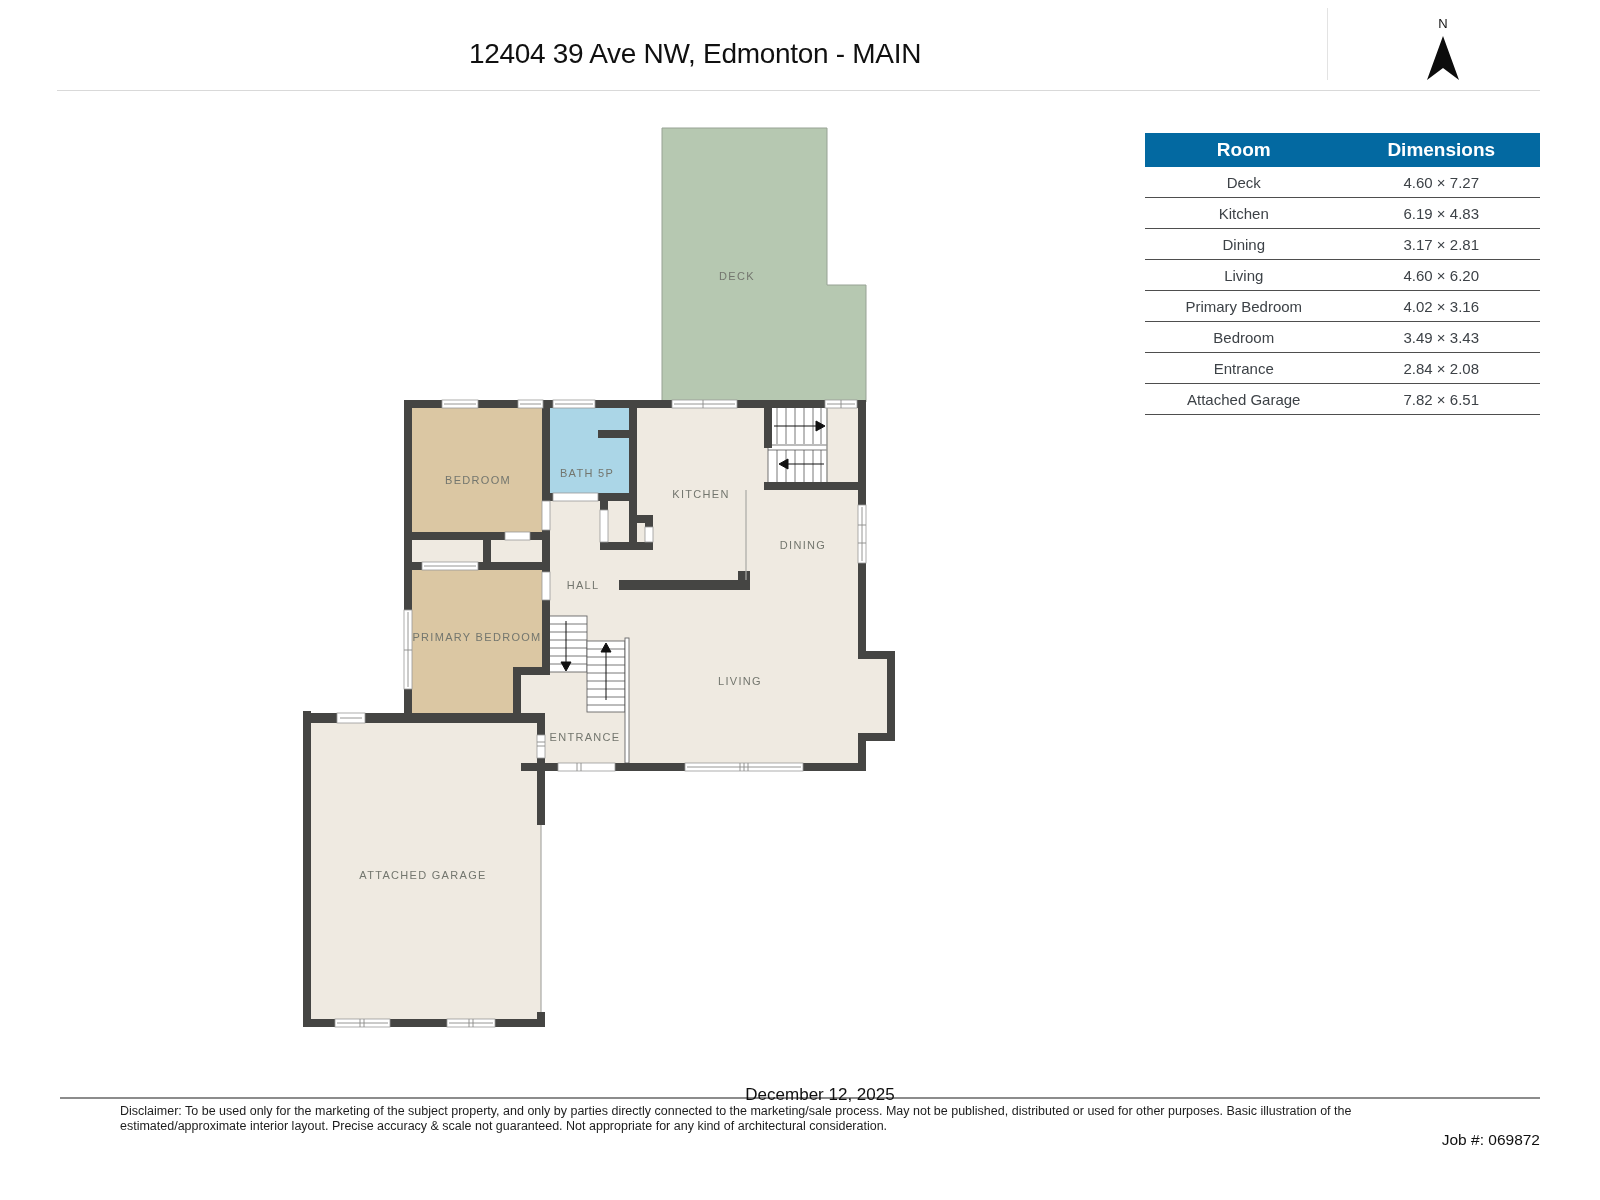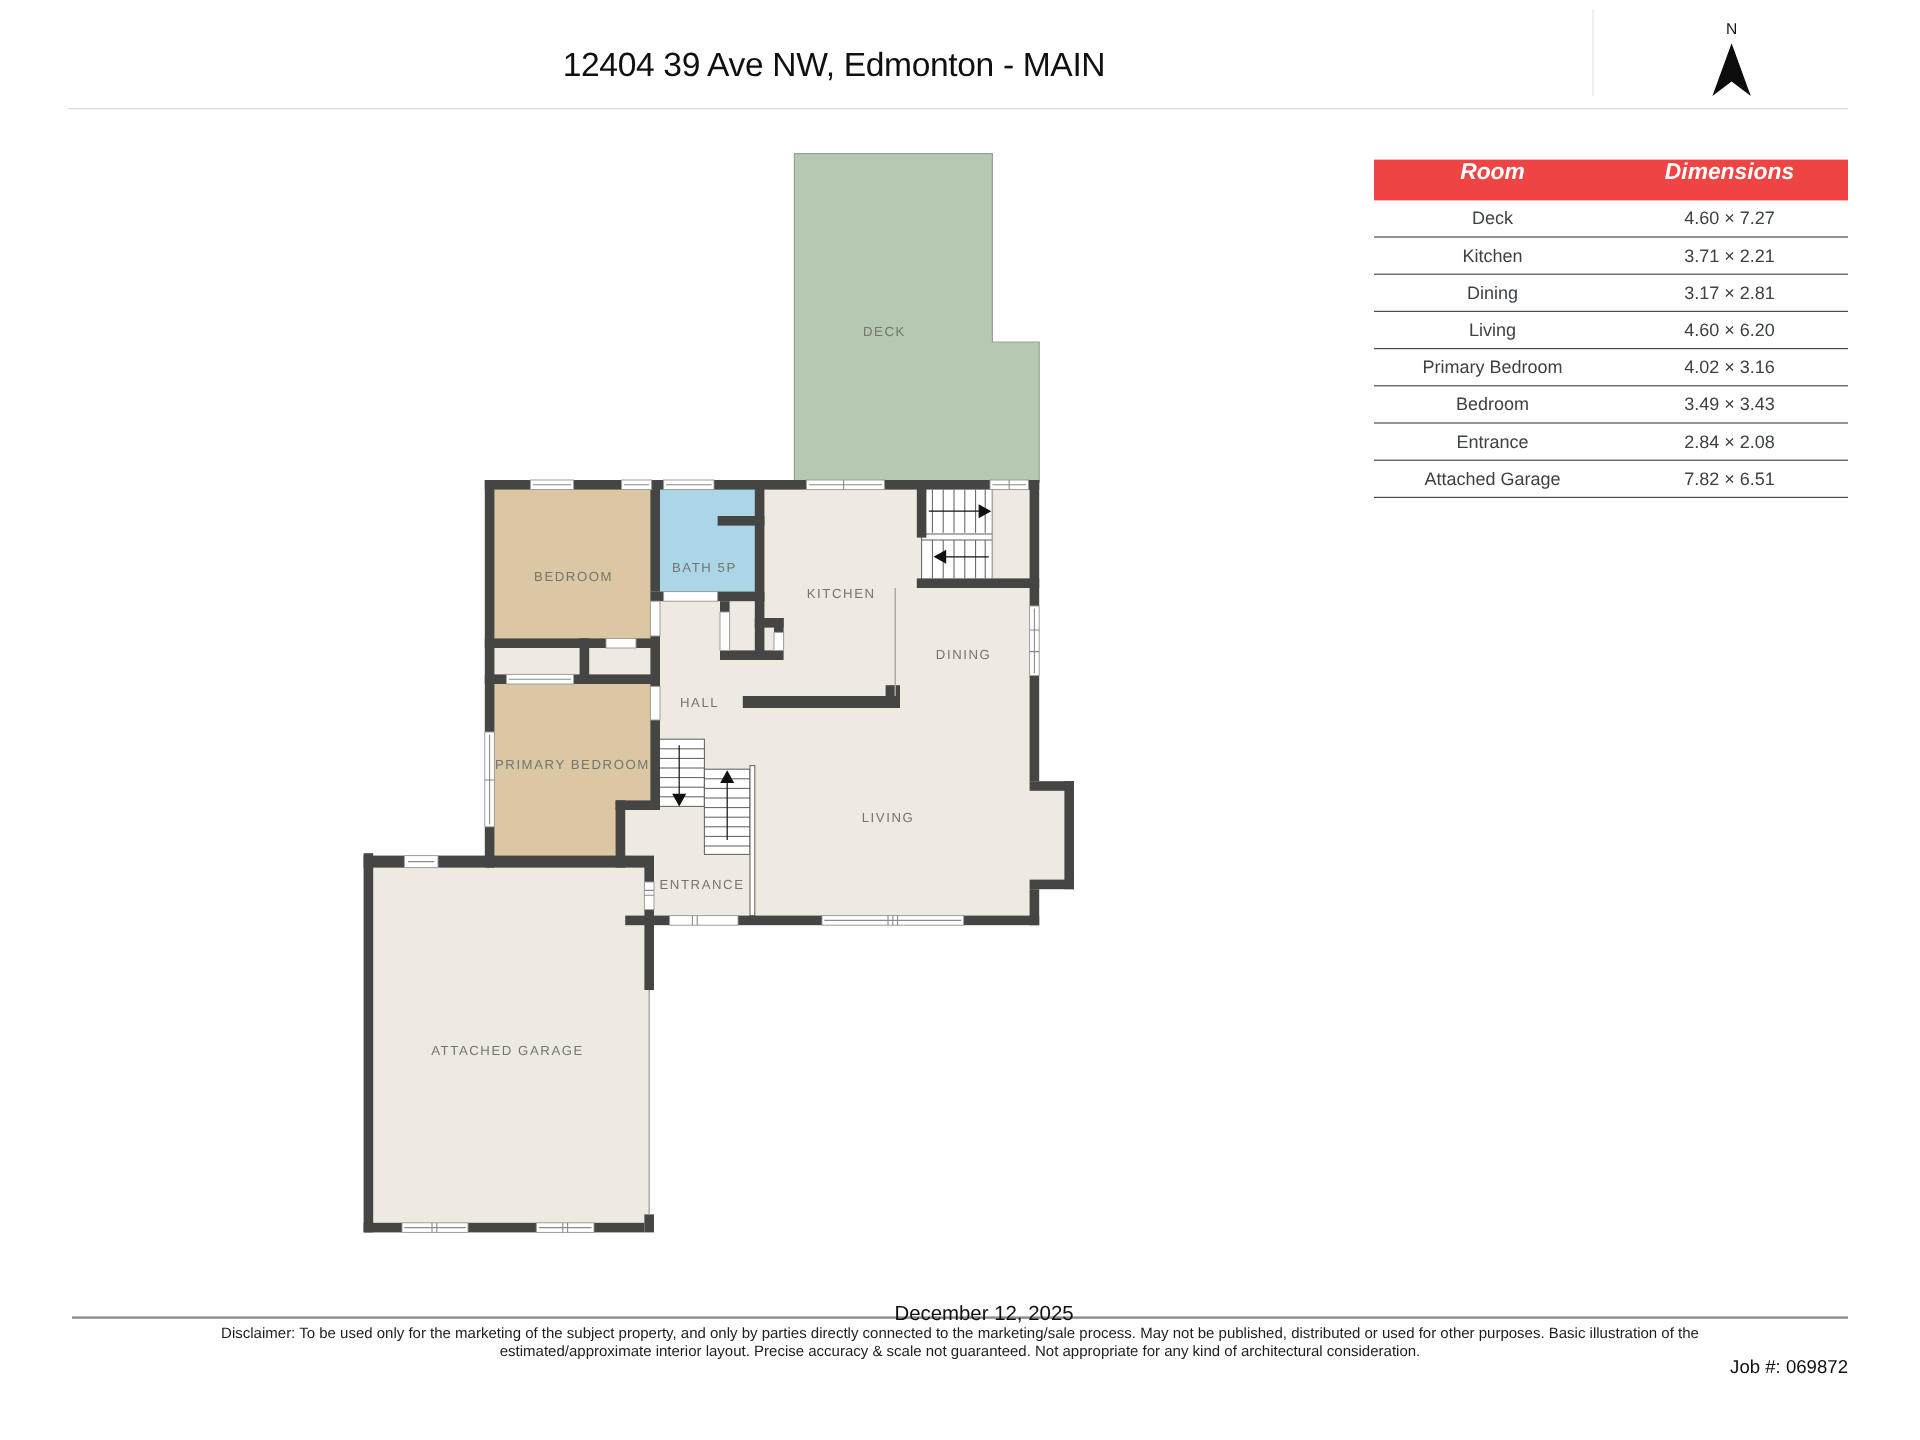--- a/index.html
+++ b/index.html
@@ -6,32 +6,32 @@
   .page{position:relative;width:1600px;height:1200px;background:#fff;overflow:hidden;
         font-family:"Liberation Sans",sans-serif;color:#111;}
   
   .title{position:absolute;left:0;top:38px;width:1390px;text-align:center;
          font-size:28px;font-weight:normal;letter-spacing:-0.3px;color:#101010;}
   .header-rule{position:absolute;left:57px;top:90px;width:1483px;height:1px;background:#d9d9d9;}
   .compass-sep{position:absolute;left:1327px;top:8px;width:1px;height:72px;background:#e3e3e3;}
   .compass{position:absolute;left:1423px;top:14px;}
   
   .room-table{position:absolute;left:1145px;top:133px;width:395px;font-size:15px;color:#3d4247;}
-  .thead{display:flex;height:34px;background:#ef4444;color:#fff;font-weight:bold;font-size:19px;
-         text-align:center;font-style:italic;}
+  .thead{display:flex;height:34px;background:#0369a1;color:#fff;font-weight:bold;font-size:19px;
+         align-items:center;text-align:center;}
   .thead .tc{width:50%;}
   .trow{display:flex;height:30px;align-items:center;text-align:center;border-bottom:1.5px solid #4e4e4e;}
   .trow .tc{width:50%;}
   
   .plan{position:absolute;left:290px;top:115px;}
   .plan text{font-family:"Liberation Sans",sans-serif;font-size:11px;letter-spacing:1.3px;
              fill:#73766e;text-anchor:middle;}
   
   .footer-rule{position:absolute;left:60px;top:1097px;width:1480px;height:2px;background:#8c8c8c;}
-  .disclaimer{position:absolute;left:120px;top:1104px;width:1360px;text-align:center;
+  .disclaimer{position:absolute;left:120px;top:1104px;width:1360px;
               font-size:12.5px;line-height:14.5px;color:#1d1d1d;}
   .date{position:absolute;left:100px;top:1085px;width:1440px;text-align:center;font-size:17px;color:#101010;}
   .job{position:absolute;right:60px;top:1131px;font-size:15.5px;color:#101010;text-align:center;}
 </style>
 </head>
 <body>
 
 <div class="page">
 
   <div class="title">12404 39 Ave NW, Edmonton - MAIN</div>
@@ -49,21 +49,21 @@
     </div>
     <div>
 
         <div class="trow">
           <div class="tc">Deck</div>
           <div class="tc">4.60 × 7.27</div>
         </div>
 
         <div class="trow">
           <div class="tc">Kitchen</div>
-          <div class="tc">3.71 × 2.21</div>
+          <div class="tc">6.19 × 4.83</div>
         </div>
 
         <div class="trow">
           <div class="tc">Dining</div>
           <div class="tc">3.17 × 2.81</div>
         </div>
 
         <div class="trow">
           <div class="tc">Living</div>
           <div class="tc">4.60 × 6.20</div>

